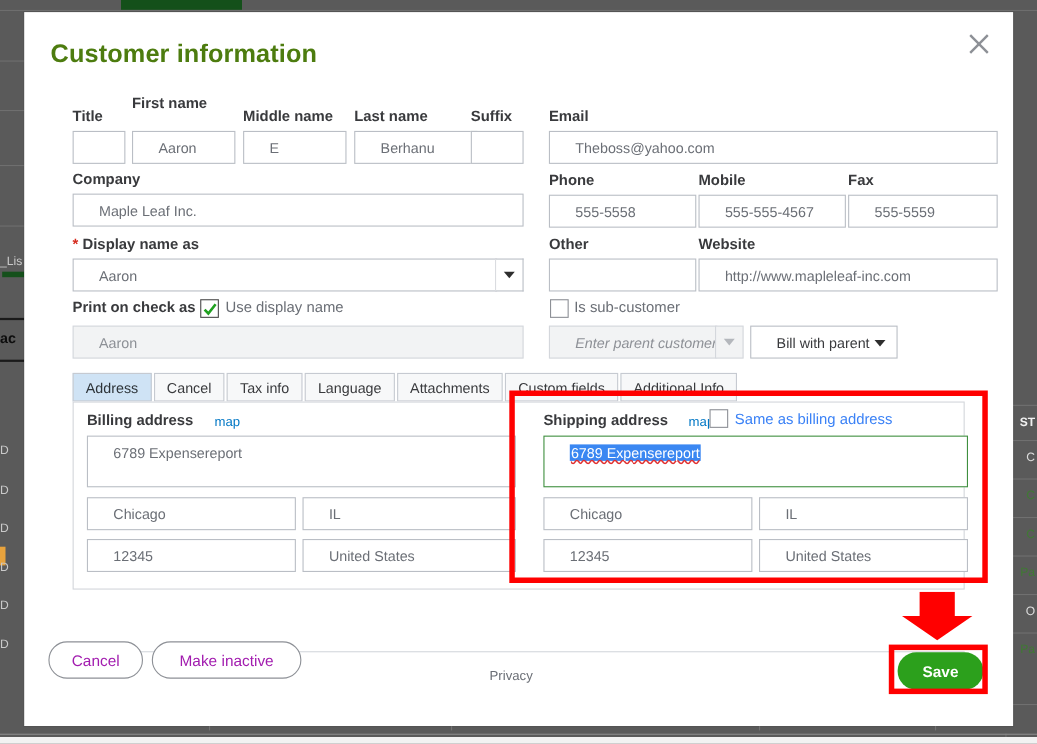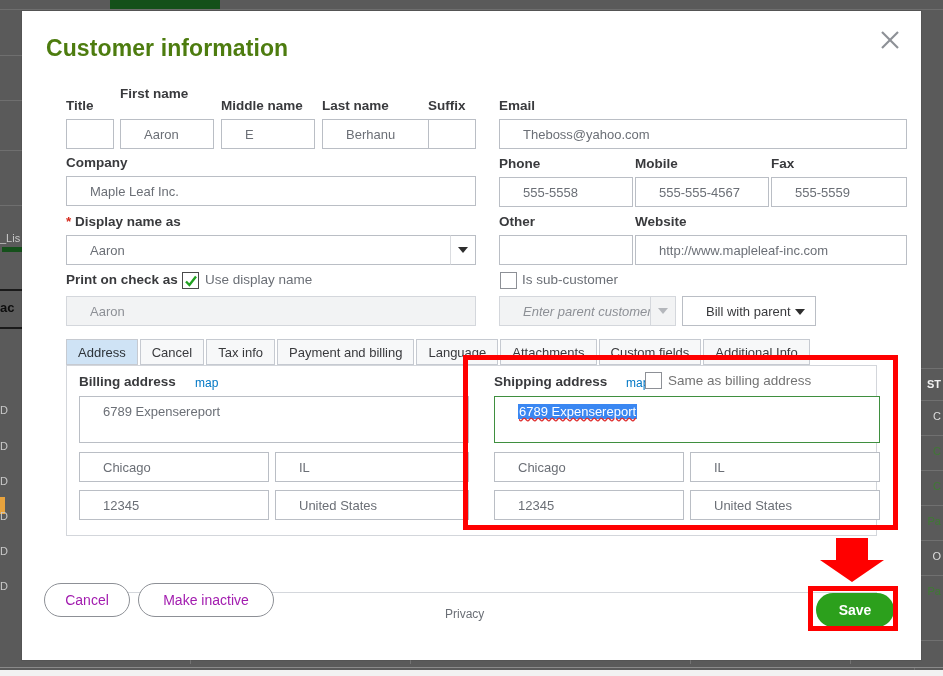--- a/index.html
+++ b/index.html
@@ -345,41 +345,40 @@
   </div>
   <div class="fld" style="left:660px; top:285px; width:134px; color:#393a3d; position:absolute;">
     <span>Bill with parent</span>
     <span class="caret" style="position:absolute; right:10px; top:12px;"></span>
   </div>
 
   <div class="tabstrip" id="tabstrip">
       <div class="tab active">Address</div>
       <div class="tab">Cancel</div>
       <div class="tab">Tax info</div>
-      <div class="tab">Payment and billing</div>
       <div class="tab">Language</div>
       <div class="tab">Attachments</div>
       <div class="tab">Custom fields</div>
       <div class="tab">Additional Info</div>
     </div>
 
   <div class="panel"></div>
 
   <div class="sec-title" style="left:57px; top:363px;">Billing address</div>
   <div class="maplink" style="left:157px; top:365px;">map</div>
   <div class="fld tall" style="left:57px; top:385px; width:390px;">6789 Expensereport</div>
   <div class="fld" style="left:57px; top:441px; width:190px;">Chicago</div>
   <div class="fld" style="left:253px; top:441px; width:194px;">IL</div>
   <div class="fld" style="left:57px; top:479px; width:190px;">12345</div>
   <div class="fld" style="left:253px; top:479px; width:194px;">United States</div>
 
   <div class="sec-title" style="left:472px; top:363px;">Shipping address</div>
   <div class="maplink" style="left:588px; top:365px;">map</div>
   <div class="cbx" style="left:623px; top:361px;"></div>
-  <div class="lbl" style="left:646px; top:362px; font-weight:400; color:#737373;">Same as billing address</div>
+  <div class="lbl" style="left:646px; top:362px; font-weight:400; color:#3b82f6;">Same as billing address</div>
 
   <div class="fld tall green-focus" style="left:472px; top:385px; width:386px;">
     <span class="sel">6789 Expensereport</span>
   </div>
   <div class="fld" style="left:472px; top:441px; width:190px;">Chicago</div>
   <div class="fld" style="left:668px; top:441px; width:190px;">IL</div>
   <div class="fld" style="left:472px; top:479px; width:190px;">12345</div>
   <div class="fld" style="left:668px; top:479px; width:190px;">United States</div>
 
   <div class="hr-foot"></div>

